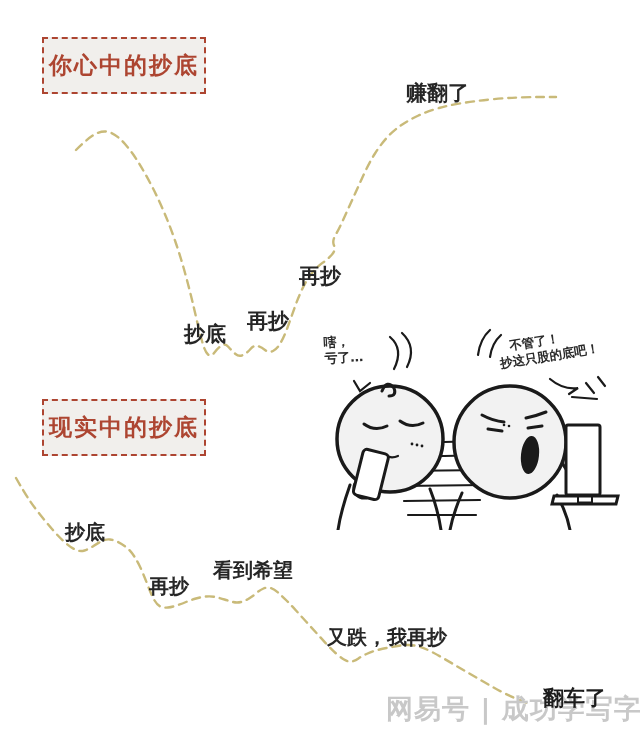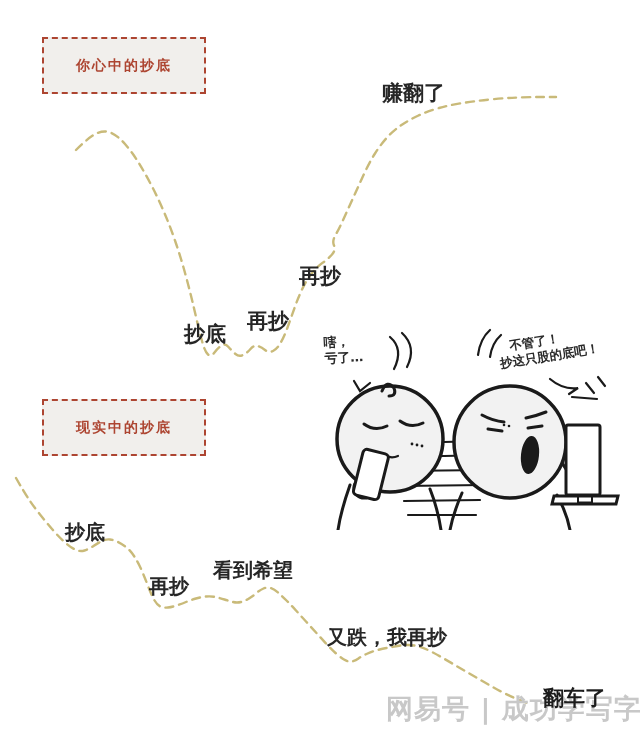--- a/index.html
+++ b/index.html
@@ -6,21 +6,21 @@
   #canvas{
     position:relative;width:640px;height:740px;background:#ffffff;
     font-family:"DejaVu Sans","Liberation Sans",sans-serif;overflow:hidden;
   }
   #curves{position:absolute;left:0;top:0;width:640px;height:740px;}
   .dash-curve{fill:none;stroke:#c9ba79;stroke-width:2.4;stroke-dasharray:8 6;stroke-linecap:round;}
   .badge{
     position:absolute;width:164px;height:57px;box-sizing:border-box;
     background:#f1efec;border:2px dashed #ad4531;
     display:flex;align-items:center;justify-content:center;
-    color:#ad4531;font-size:14px;font-weight:700;letter-spacing:2px;
+    color:#ad4531;font-size:23px;font-weight:700;letter-spacing:2px;
   }
   .badge1{left:42px;top:37px;}
   .badge2{left:42px;top:399px;}
   .curve-label{
     position:absolute;color:#262626;font-weight:700;font-size:20px;
     white-space:nowrap;line-height:1;
   }
   .curve-label.big{font-size:21px;}
   .crash-label{
     position:absolute;left:543px;top:688px;color:#1c1c1c;font-weight:700;
@@ -54,21 +54,21 @@
   <div class="badge badge1">
     <span>你心中的抄底</span>
   </div>
   <div class="badge badge2">
     <span>现实中的抄底</span>
   </div>
 
   <div class="curve-label big" style="left: 184px; top: 324px;">抄底</div>
   <div class="curve-label big" style="left: 247px; top: 311px;">再抄</div>
   <div class="curve-label big" style="left: 299px; top: 266px;">再抄</div>
-  <div class="curve-label big" style="left: 382px; top: 83px; text-align: right;">赚翻了</div>
+  <div class="curve-label big" style="left: 406px; top: 83px; text-align: right;">赚翻了</div>
 
   <div class="curve-label" style="left: 65px; top: 522px;">抄底</div>
   <div class="curve-label" style="left: 149px; top: 576px;">再抄</div>
   <div class="curve-label" style="left: 213px; top: 560px;">看到希望</div>
   <div class="curve-label" style="left: 307px; top: 627px; margin-left: 20px;">又跌，我再抄</div>
   <div class="crash-label">翻车了</div>
 
   <svg id="cartoon-svg" viewBox="0 0 310 205">
 
     <g>

